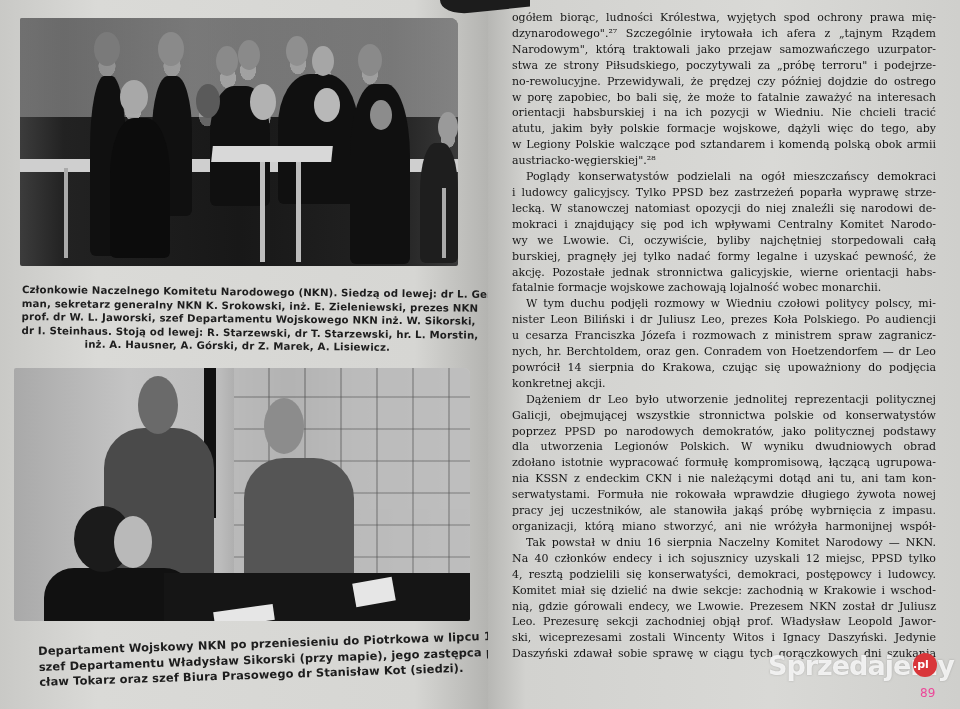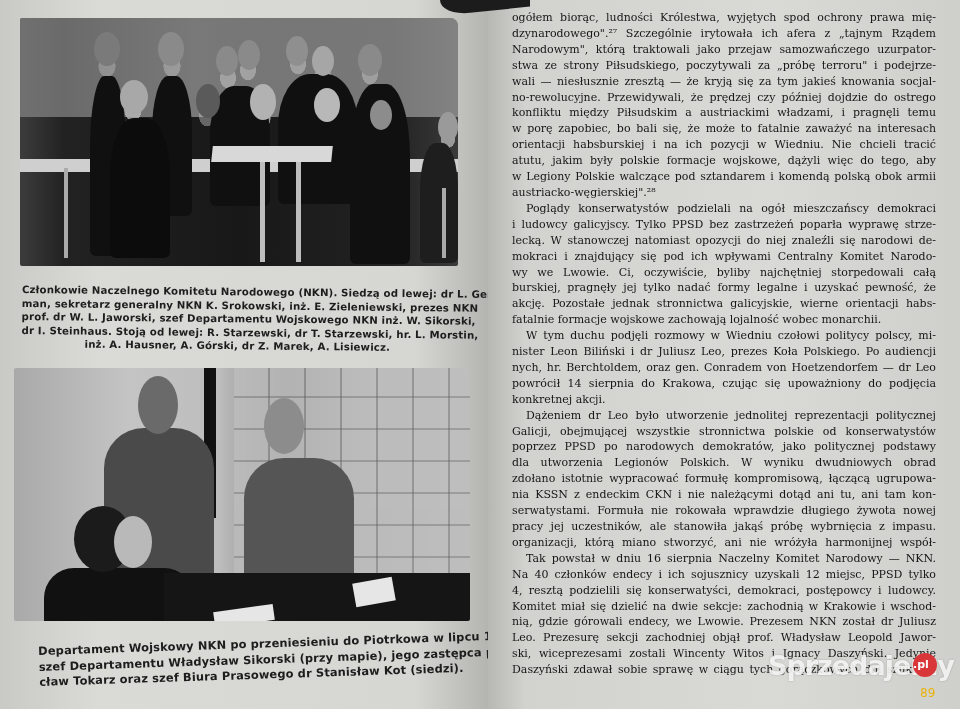--- a/index.html
+++ b/index.html
@@ -43,21 +43,21 @@
   .caption{position:absolute;font-family:"DejaVu Sans",sans-serif;font-weight:bold;color:#1d1d1d;font-size:10.2px;line-height:13.6px;letter-spacing:.15px;}
   .caption1{left:22px;top:283px;width:432px;text-align:justify;transform:rotate(0.6deg);transform-origin:left top;}
   .caption1 .last{text-align:center;display:block;}
   .caption2{left:38px;top:644px;width:420px;transform:rotate(-1.9deg);transform-origin:left top;font-size:11.4px;line-height:15.5px;}
   .caption2 .last{display:block;text-align:center;}
   .cap-line{display:block;white-space:nowrap;}
   .text{position:absolute;left:512px;top:10px;width:424px;color:#161616;font-family:"DejaVu Serif",serif;font-size:11px;line-height:15.9px;}
   .tline{display:block;white-space:nowrap;text-align:justify;text-align-last:justify;}
   .tline.end{text-align-last:left;}
   .tline.indent{padding-left:14px;}
-  .page-num{position:absolute;left:920px;top:686px;font-family:"DejaVu Sans",sans-serif;font-size:12px;color:#eab308;}
+  .page-num{position:absolute;left:920px;top:686px;font-family:"DejaVu Sans",sans-serif;font-size:12px;color:#ec4899;}
   .watermark{position:absolute;left:768px;top:650px;font-family:"DejaVu Sans",sans-serif;font-weight:bold;font-size:27px;color:rgba(255,255,255,.82);letter-spacing:-1px;text-shadow:0 0 2px rgba(120,120,120,.5);}
   .wm-badge{position:absolute;left:913px;top:653px;width:24px;height:24px;border-radius:50%;background:#d9363a;color:#fff;font-family:"DejaVu Sans",sans-serif;font-weight:bold;font-size:11px;line-height:24px;text-align:left;}
 </style>
 </head>
 <body>
 
 <div class="spread">
   <div class="page-left">
     <div class="photo photo1">
       <div class="wall"></div>
@@ -119,38 +119,37 @@
   </div>
 
   <div class="page-right"></div>
   <div class="top-shadow"></div>
 
   <div class="text" id="body-text">
       <span class="tline">ogółem biorąc, ludności Królestwa, wyjętych spod ochrony prawa mię-</span>
       <span class="tline">dzynarodowego".²⁷ Szczególnie irytowała ich afera z „tajnym Rządem</span>
       <span class="tline">Narodowym", którą traktowali jako przejaw samozwańczego uzurpator-</span>
       <span class="tline">stwa ze strony Piłsudskiego, poczytywali za „próbę terroru" i podejrze-</span>
-      <span class="tline">wali — niesłusznie zresztą — że kryją się za tym jakieś knowania socjal-</span>
       <span class="tline">no-rewolucyjne. Przewidywali, że prędzej czy później dojdzie do ostrego</span>
-      <span class="tline">konfliktu między Piłsudskim a austriackimi władzami, i pragnęli temu</span>
       <span class="tline">w porę zapobiec, bo bali się, że może to fatalnie zaważyć na interesach</span>
       <span class="tline">orientacji habsburskiej i na ich pozycji w Wiedniu. Nie chcieli tracić</span>
       <span class="tline">atutu, jakim były polskie formacje wojskowe, dążyli więc do tego, aby</span>
       <span class="tline">w Legiony Polskie walczące pod sztandarem i komendą polską obok armii</span>
       <span class="tline end">austriacko-węgierskiej".²⁸</span>
       <span class="tline indent">Poglądy konserwatystów podzielali na ogół mieszczańscy demokraci</span>
       <span class="tline">i ludowcy galicyjscy. Tylko PPSD bez zastrzeżeń poparła wyprawę strze-</span>
       <span class="tline">lecką. W stanowczej natomiast opozycji do niej znaleźli się narodowi de-</span>
       <span class="tline">mokraci i znajdujący się pod ich wpływami Centralny Komitet Narodo-</span>
       <span class="tline">wy we Lwowie. Ci, oczywiście, byliby najchętniej storpedowali całą</span>
       <span class="tline">burskiej, pragnęły jej tylko nadać formy legalne i uzyskać pewność, że</span>
       <span class="tline">akcję. Pozostałe jednak stronnictwa galicyjskie, wierne orientacji habs-</span>
       <span class="tline end">fatalnie formacje wojskowe zachowają lojalność wobec monarchii.</span>
       <span class="tline indent">W tym duchu podjęli rozmowy w Wiedniu czołowi politycy polscy, mi-</span>
       <span class="tline">nister Leon Biliński i dr Juliusz Leo, prezes Koła Polskiego. Po audiencji</span>
+      <span class="tline">u cesarza Franciszka Józefa i rozmowach z ministrem spraw zagranicz-</span>
       <span class="tline">nych, hr. Berchtoldem, oraz gen. Conradem von Hoetzendorfem — dr Leo</span>
       <span class="tline">powrócił 14 sierpnia do Krakowa, czując się upoważniony do podjęcia</span>
       <span class="tline end">konkretnej akcji.</span>
       <span class="tline indent">Dążeniem dr Leo było utworzenie jednolitej reprezentacji politycznej</span>
       <span class="tline">Galicji, obejmującej wszystkie stronnictwa polskie od konserwatystów</span>
       <span class="tline">poprzez PPSD po narodowych demokratów, jako politycznej podstawy</span>
       <span class="tline">dla utworzenia Legionów Polskich. W wyniku dwudniowych obrad</span>
       <span class="tline">zdołano istotnie wypracować formułę kompromisową, łączącą ugrupowa-</span>
       <span class="tline">nia KSSN z endeckim CKN i nie należącymi dotąd ani tu, ani tam kon-</span>
       <span class="tline">serwatystami. Formuła nie rokowała wprawdzie długiego żywota nowej</span>

